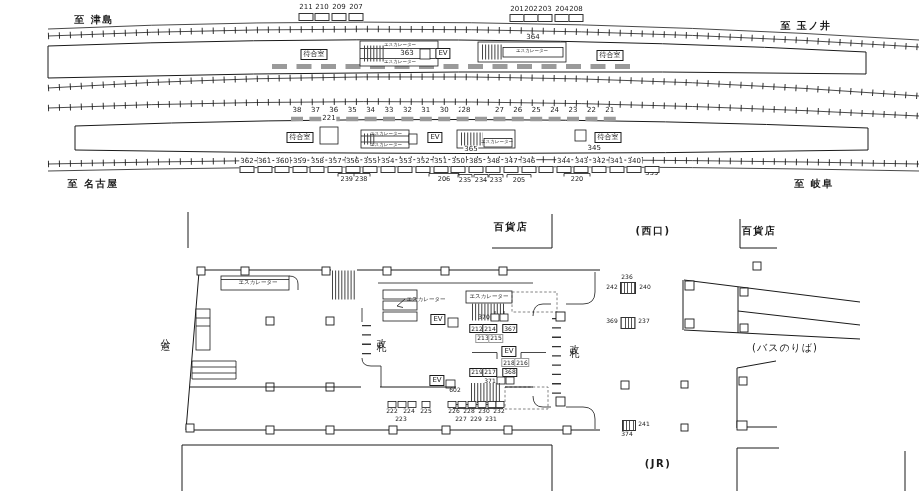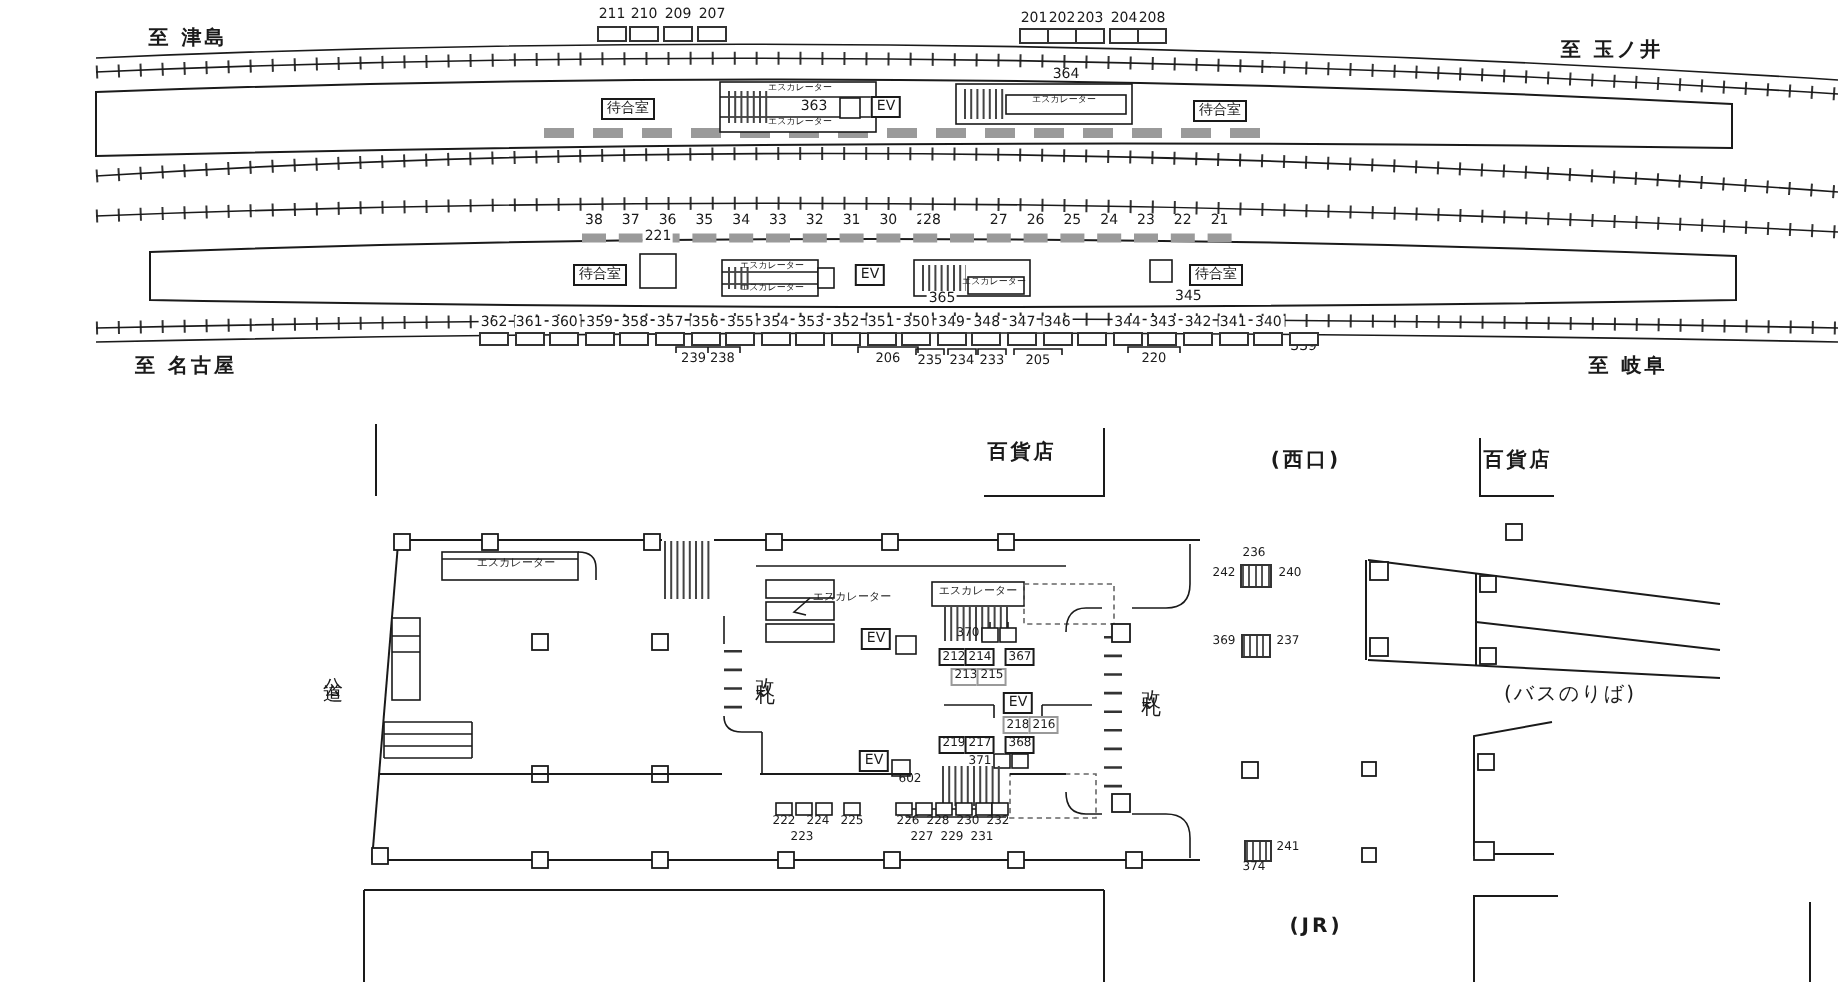--- a/index.html
+++ b/index.html
@@ -346,21 +346,21 @@
       <span class="lbl num whitebg" style="left: 387.8px; top: 158px;">354</span>
       <span class="lbl sbox" style="left: 387.8px; top: 166px; width: 13px; height: 5px;"></span>
       <span class="lbl num whitebg" style="left: 405.4px; top: 158px;">353</span>
       <span class="lbl sbox" style="left: 405.4px; top: 166px; width: 13px; height: 5px;"></span>
       <span class="lbl num whitebg" style="left: 423px; top: 158px;">352</span>
       <span class="lbl sbox" style="left: 423px; top: 166px; width: 13px; height: 5px;"></span>
       <span class="lbl num whitebg" style="left: 440.6px; top: 158px;">351</span>
       <span class="lbl sbox" style="left: 440.6px; top: 166px; width: 13px; height: 5px;"></span>
       <span class="lbl num whitebg" style="left: 458.2px; top: 158px;">350</span>
       <span class="lbl sbox" style="left: 458.2px; top: 166px; width: 13px; height: 5px;"></span>
-      <span class="lbl num whitebg" style="left: 475.8px; top: 158px;">349</span>
+      <span class="lbl num whitebg" style="left: 475.8px; top: 158px;">385</span>
       <span class="lbl sbox" style="left: 475.8px; top: 166px; width: 13px; height: 5px;"></span>
       <span class="lbl num whitebg" style="left: 493.4px; top: 158px;">348</span>
       <span class="lbl sbox" style="left: 493.4px; top: 166px; width: 13px; height: 5px;"></span>
       <span class="lbl num whitebg" style="left: 511px; top: 158px;">347</span>
       <span class="lbl sbox" style="left: 511px; top: 166px; width: 13px; height: 5px;"></span>
       <span class="lbl num whitebg" style="left: 528.6px; top: 158px;">346</span>
       <span class="lbl sbox" style="left: 528.6px; top: 166px; width: 13px; height: 5px;"></span>
       <span class="lbl num whitebg" style="left: 546.2px; top: 145px; margin-left: 48px;">345</span>
       <span class="lbl sbox" style="left: 546.2px; top: 166px; width: 13px; height: 5px;"></span>
       <span class="lbl num whitebg" style="left: 563.8px; top: 158px;">344</span>

